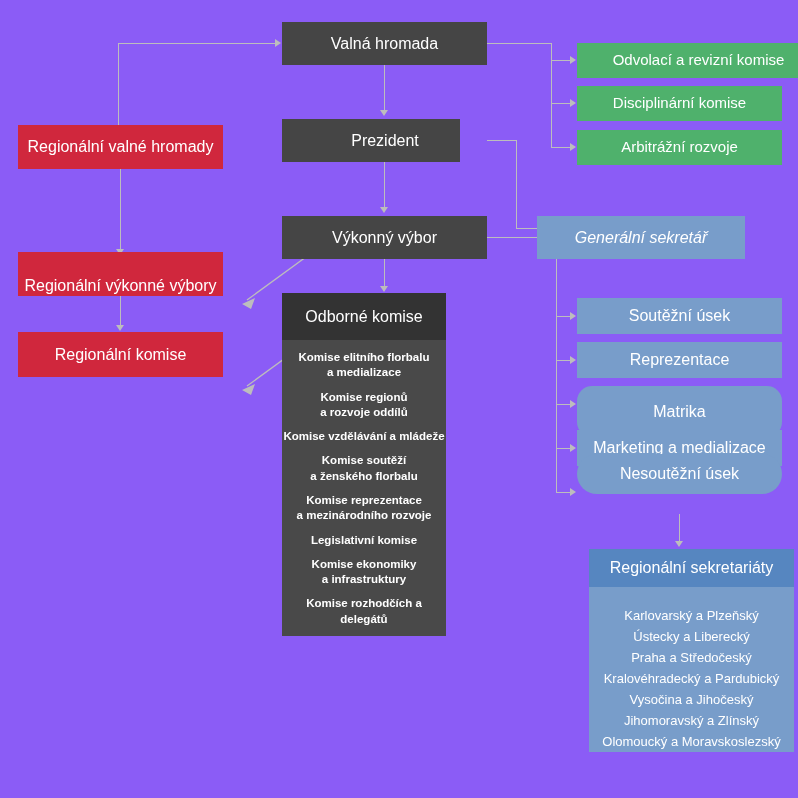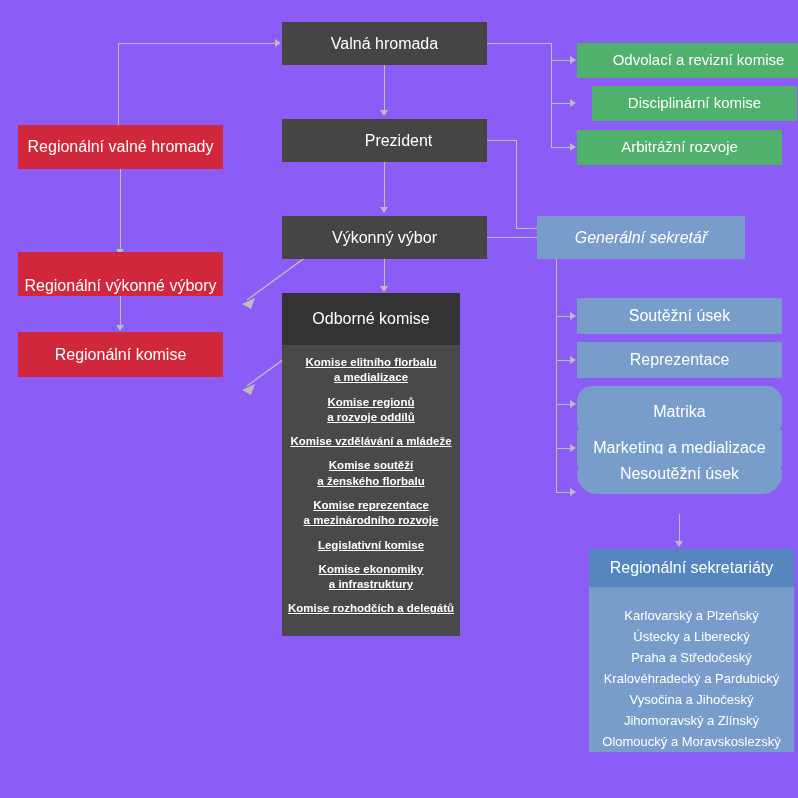--- a/index.html
+++ b/index.html
@@ -58,21 +58,20 @@
   
   .panel-komise .panel-head{ background:#333333; height:52px; }
   .panel-komise .panel-body{ background:#494949; }
   .panel-komise .panel-body .item{
     font-size:11.5px;
     font-weight:bold;
     line-height:1.33;
     text-align:center;
     margin-bottom:9px;
     white-space:pre-line;
-    text-decoration:underline;
   }
   
   .panel-reg .panel-head{ background:#5686c0; height:46px; }
   .panel-reg .panel-body{ background:#789dca; padding-top:18px; }
   .panel-reg .panel-body .item{
     font-size:13px;
     line-height:1.62;
     text-align:center;
     white-space:nowrap;
   }
@@ -159,21 +158,21 @@
 
   <svg class="diag" width="110" height="90" style="left:228px;top:318px;">
     <line x1="104" y1="6" x2="19" y2="68" stroke="#bdbdbd" stroke-width="1.3"></line>
     <polygon points="14,72 27,66 23,77" fill="#bdbdbd"></polygon>
   </svg>
 
   <div class="node node-dark" style="left:282px;top:22px;width:205px;height:43px;">
     <span>Valná hromada</span>
   </div>
 
-  <div class="node node-dark" style="left:282px;top:119px;width:205px;height:43px;padding-left:28px;">
+  <div class="node node-dark" style="left:282px;top:119px;width:178px;height:43px;padding-left:28px;">
     <span>Prezident</span>
   </div>
 
   <div class="node node-dark" style="left:282px;top:216px;width:205px;height:43px;">
     <span>Výkonný výbor</span>
   </div>
 
   <div class="node node-red" style="left:18px;top:125px;width:205px;height:44px;">
     <span>Regionální valné hromady</span>
   </div>
@@ -186,21 +185,21 @@
     <span>Regionální komise</span>
   </div>
 
   <div class="node node-blue" style="left:537px;top:216px;width:208px;height:43px;font-style:italic;">
     <span>Generální sekretář</span>
   </div>
 
   <div class="node node-green" style="left:577px;top:43px;width:243px;height:35px;">
     <span>Odvolací a revizní komise</span>
   </div>
-  <div class="node node-green" style="left:592px;top:86px;width:205px;height:35px;">
+  <div class="node node-green" style="left:577px;top:86px;width:205px;height:35px;">
     <span>Disciplinární komise</span>
   </div>
   <div class="node node-green" style="left:577px;top:130px;width:205px;height:35px;">
     <span>Arbitrážní rozvoje</span>
   </div>
 
   <div class="node node-blue" style="left:577px;top:298px;width:205px;height:36px;">
     <span>Soutěžní úsek</span>
   </div>
   <div class="node node-blue" style="left:577px;top:342px;width:205px;height:36px;">
@@ -209,21 +208,21 @@
   <div class="node node-blue" style="left:577px;top:386px;width:205px;height:51px;border-radius:15px;">
     <span>Matrika</span>
   </div>
   <div class="node node-blue" style="left:577px;top:430px;width:205px;height:36px;">
     <span>Marketing a medializace</span>
   </div>
   <div class="node node-blue" style="left:577px;top:454px;width:205px;height:40px;border-radius:20px;">
     <span>Nesoutěžní úsek</span>
   </div>
 
-  <div class="panel panel-komise" style="left:282px;top:293px;width:178px;height:343px;">
+  <div class="panel panel-komise" style="left:282px;top:293px;width:164px;height:343px;">
     <div class="panel-head">Odborné komise</div>
     <div class="panel-body" id="komise-list">
         <div class="item">Komise elitního florbalu
 a medializace</div>
         <div class="item">Komise regionů
 a rozvoje oddílů</div>
         <div class="item">Komise vzdělávání a mládeže</div>
         <div class="item">Komise soutěží
 a ženského florbalu</div>
         <div class="item">Komise reprezentace

